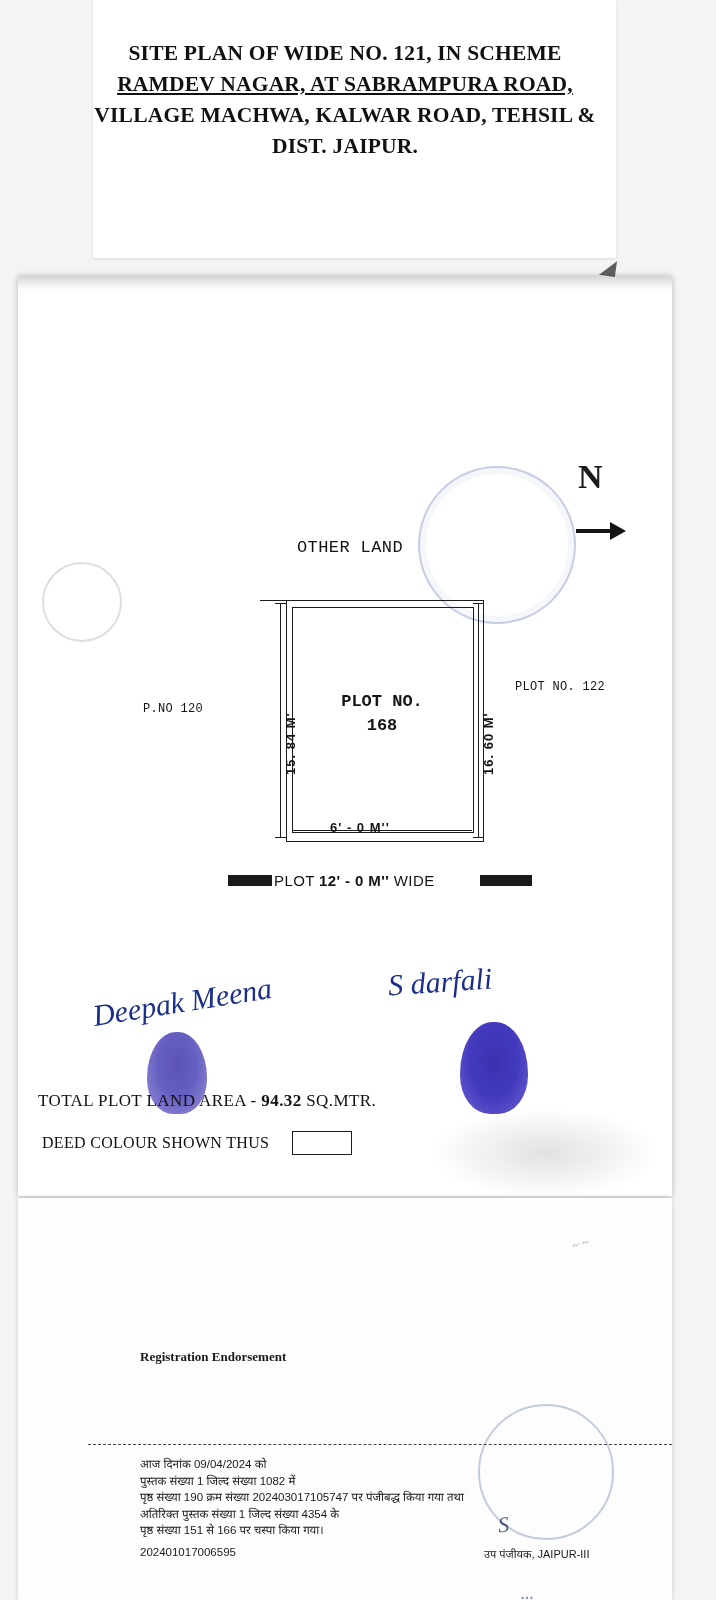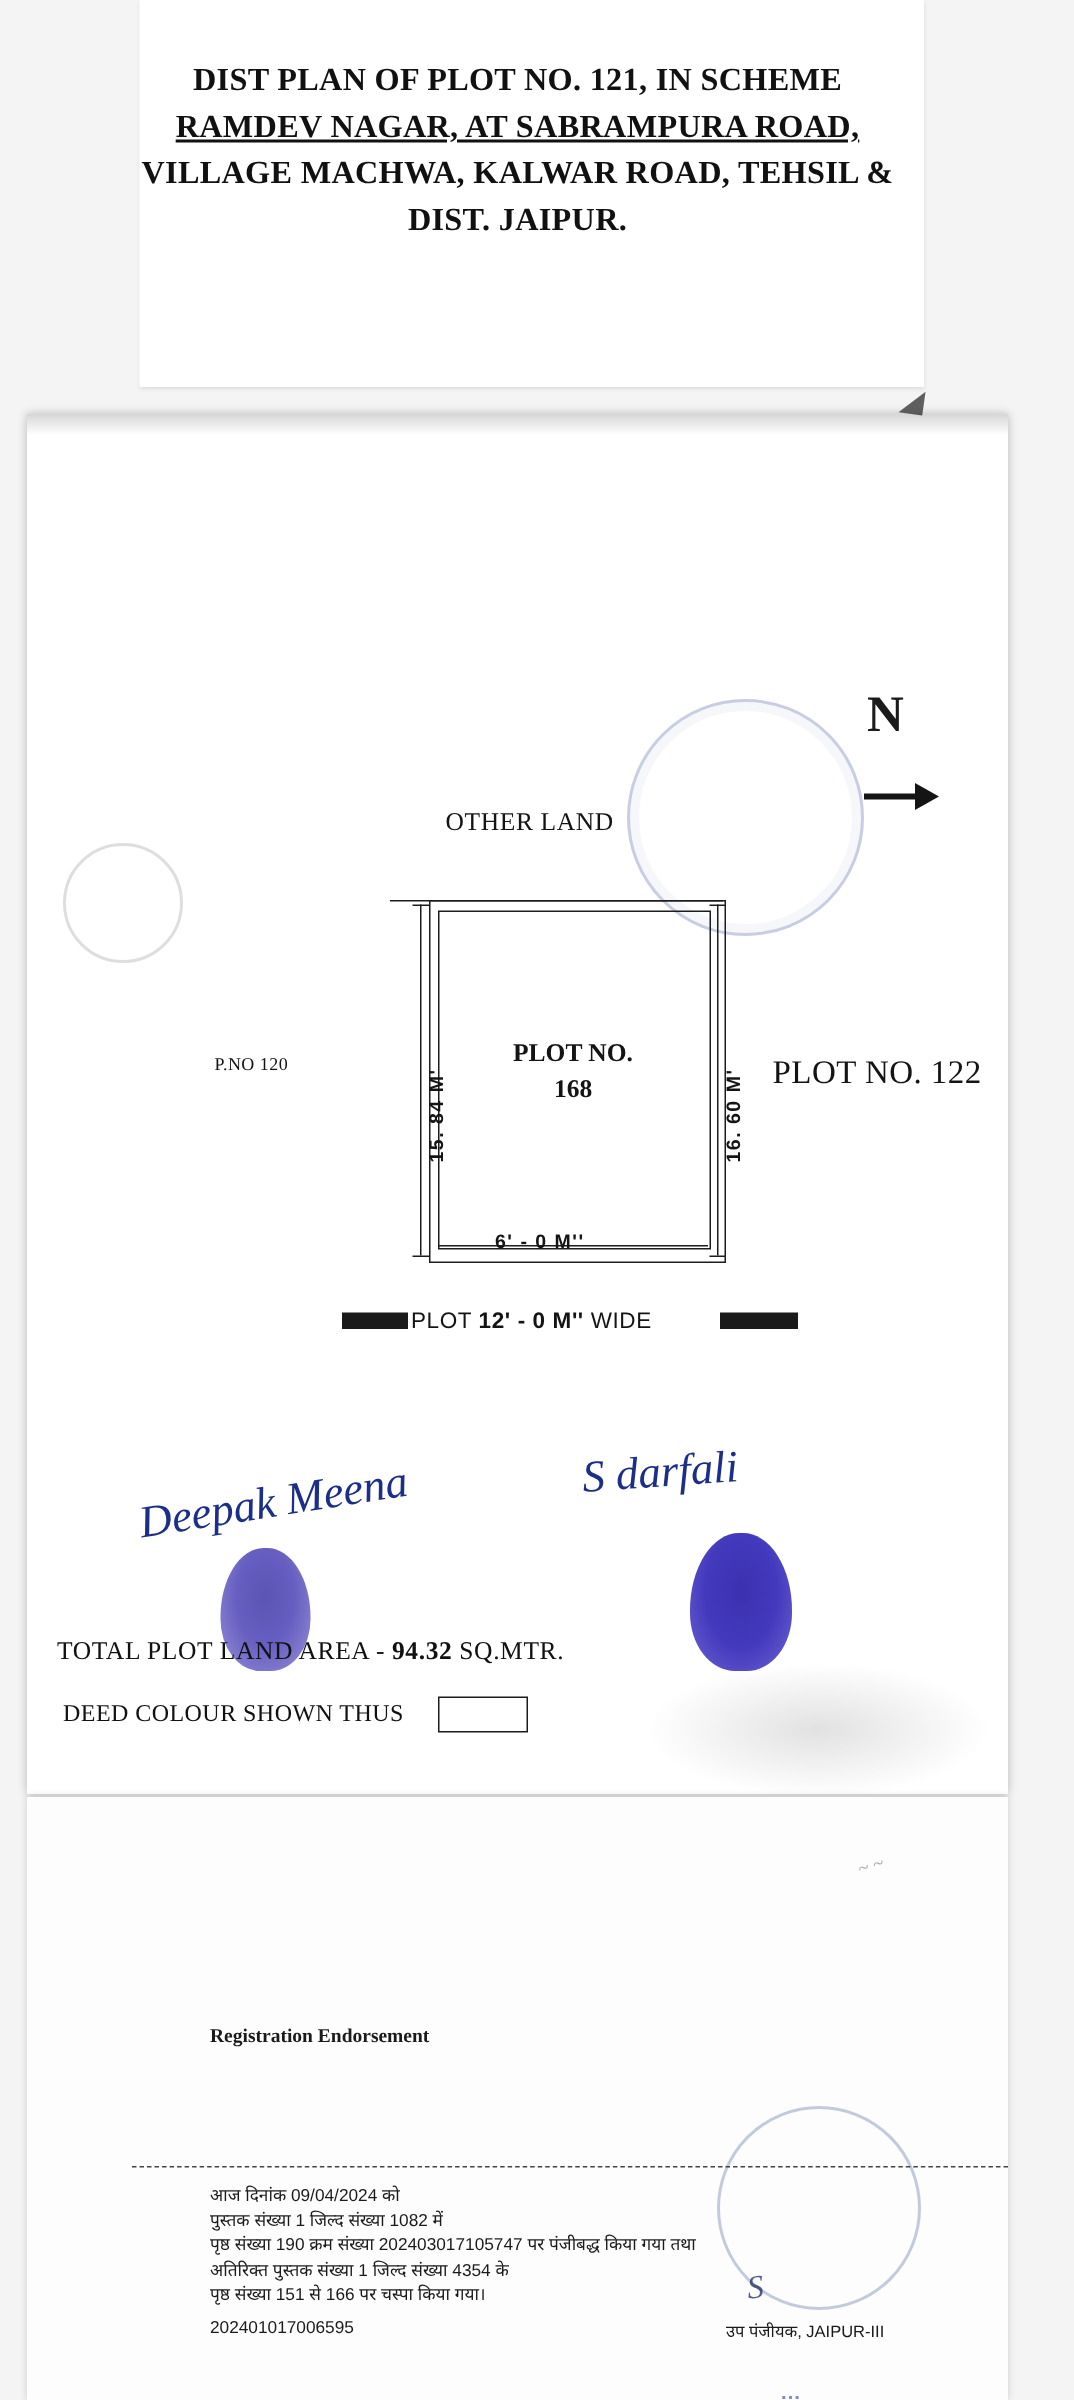--- a/index.html
+++ b/index.html
@@ -96,27 +96,27 @@
     position: absolute;
     left: 574px;
     top: 520px;
     width: 52px;
     height: 22px;
   }
 
   
   .lbl {
     position: absolute;
-    font-family: Liberation Serif, serif;
+    font-family: Liberation Mono, monospace;
     color: #141414;
     white-space: nowrap;
   }
   .other-land { left: 297px; top: 538px; font-size: 17px; letter-spacing: .4px;}
   .pno120 { left: 143px; top: 702px; font-size: 12px; letter-spacing:.3px;}
-  .pno122 { left: 515px; top: 702px; font-size: 22px; letter-spacing:.3px;}
+  .pno122 { left: 515px; top: 680px; font-size: 12px; letter-spacing:.3px;}
   .plot-title {
     left: 322px; top: 690px; font-size: 17px; font-weight: bold;
     text-align: center; width: 120px; line-height: 24px;
   }
 
   
   .plot-outer {
     position: absolute;
     left: 286px; top: 600px;
     width: 196px; height: 240px;
@@ -344,21 +344,21 @@
   <div class="top-sheet"></div>
 
   <div class="main-sheet">
     <div class="sheet-corner"></div>
     <div class="stamp-corner"></div>
   </div>
 
   <div class="stamp stamp-top"></div>
 
   <div class="title" style="left:18px;">
-    <div><span>DIST PLAN OF PLOT NO. 121, IN SCHEME</span></div>
+    <div><span>SITE PLAN OF WIDE NO. 121, IN SCHEME</span></div>
     <div><span class="u">RAMDEV NAGAR, AT SABRAMPURA ROAD,</span></div>
     <div><span>VILLAGE MACHWA, KALWAR ROAD, TEHSIL &amp;</span></div>
     <div><span>DIST. JAIPUR.</span></div>
   </div>
 
   <div class="compass-n">N</div>
   <div class="compass-arrow">
     <svg width="52" height="22" viewBox="0 0 52 22">
       <line x1="2" y1="11" x2="38" y2="11" stroke="#141414" stroke-width="4"></line>
       <polygon points="36,2 52,11 36,20" fill="#141414"></polygon>

